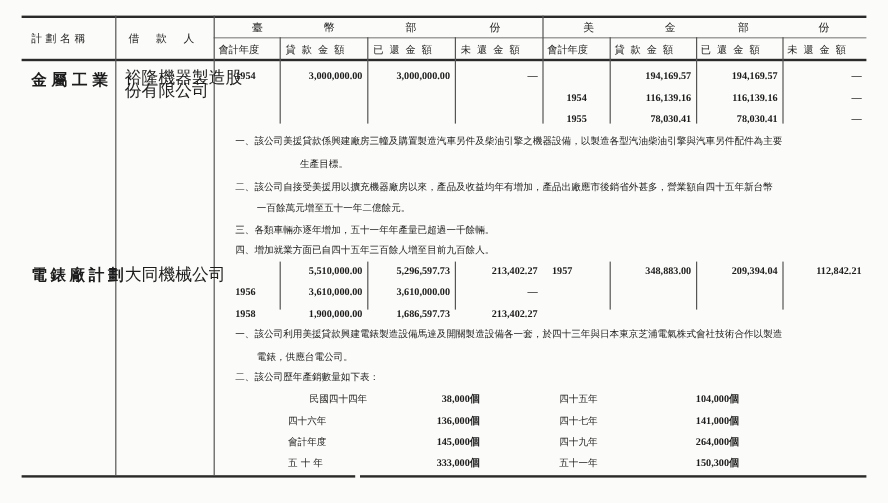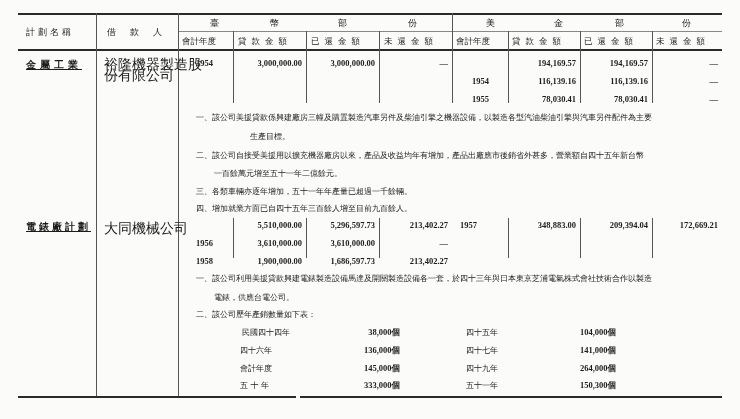--- a/index.html
+++ b/index.html
@@ -8,21 +8,21 @@
   .abs { position:absolute; white-space:nowrap; }
   .hline { position:absolute; background:#333; height:1px; }
   .hline.thick { height:2px; background:#2a2a2a; }
   .vline { position:absolute; background:#555; width:1px; }
   .hdr { font-size:9px; letter-spacing:3px; color:#222; }
   .hdr2 { font-size:8.5px; letter-spacing:2px; color:#222; }
   .cell { font-size:14px; font-family:"DejaVu Serif", serif; }
   .num { font-size:8.5px; text-align:right; font-family:"Liberation Serif", serif; font-weight:bold; }
   .yr { font-size:8.5px; font-family:"Liberation Serif", serif; font-weight:bold; }
   .note { font-size:8px; color:#222; }
-  .name { font-size:10px; letter-spacing:4px; font-weight:bold;text-decoration:underline; }
+  .name { font-size:13px; letter-spacing:4px; font-weight:bold; }
 </style>
 </head>
 <body>
 
 <div class="hline thick" style="left:18px; top:13px; width:704px;"></div>
 <div class="hline" style="left:178px; top:31px; width:544px; background:#888;"></div>
 <div class="hline thick" style="left:18px; top:49px; width:704px;"></div>
 <div class="hline thick" style="left:18px; top:396px; width:278px;"></div>
 <div class="hline thick" style="left:300px; top:396px; width:422px;"></div>
 
@@ -107,27 +107,27 @@
 <div class="abs num" style="left:382px; top:238px; width:66px;">—</div>
 
 <div class="abs yr" style="left:196px; top:256px;">1958</div>
 <div class="abs num" style="left:236px; top:256px; width:66px;">1,900,000.00</div>
 <div class="abs num" style="left:309px; top:256px; width:66px;">1,686,597.73</div>
 <div class="abs num" style="left:382px; top:256px; width:66px;">213,402.27</div>
 
 <div class="abs yr" style="left:460px; top:220px;">1957</div>
 <div class="abs num" style="left:512px; top:220px; width:64px;">348,883.00</div>
 <div class="abs num" style="left:584px; top:220px; width:64px;">209,394.04</div>
-<div class="abs num" style="left:656px; top:220px; width:62px;">172,669.21</div>
+<div class="abs num" style="left:656px; top:220px; width:62px;">112,842.21</div>
 
 <div class="abs note" style="left:196px; top:273px;">一、該公司利用美援貸款興建電錶製造設備馬達及開關製造設備各一套，於四十三年與日本東京芝浦電氣株式會社技術合作以製造</div>
 <div class="abs note" style="left:214px; top:292px;">電錶，供應台電公司。</div>
 <div class="abs note" style="left:196px; top:309px;">二、該公司歷年產銷數量如下表：</div>
 
-<div class="abs note" style="left:222px; top:327px;padding-left:20px;">民國四十四年</div>
+<div class="abs note" style="left:238px; top:327px;padding-left:20px;">民國四十四年</div>
 <div class="abs num" style="left:330px; top:327px; width:70px;">38,000個</div>
 <div class="abs note" style="left:466px; top:327px;text-align:right;">四十五年</div>
 <div class="abs num" style="left:546px; top:327px; width:70px;">104,000個</div>
 
 <div class="abs note" style="left:240px; top:345px;">四十六年</div>
 <div class="abs num" style="left:330px; top:345px; width:70px;">136,000個</div>
 <div class="abs note" style="left:466px; top:345px;">四十七年</div>
 <div class="abs num" style="left:546px; top:345px; width:70px;">141,000個</div>
 
 <div class="abs note" style="left:240px; top:363px;">會計年度</div>

